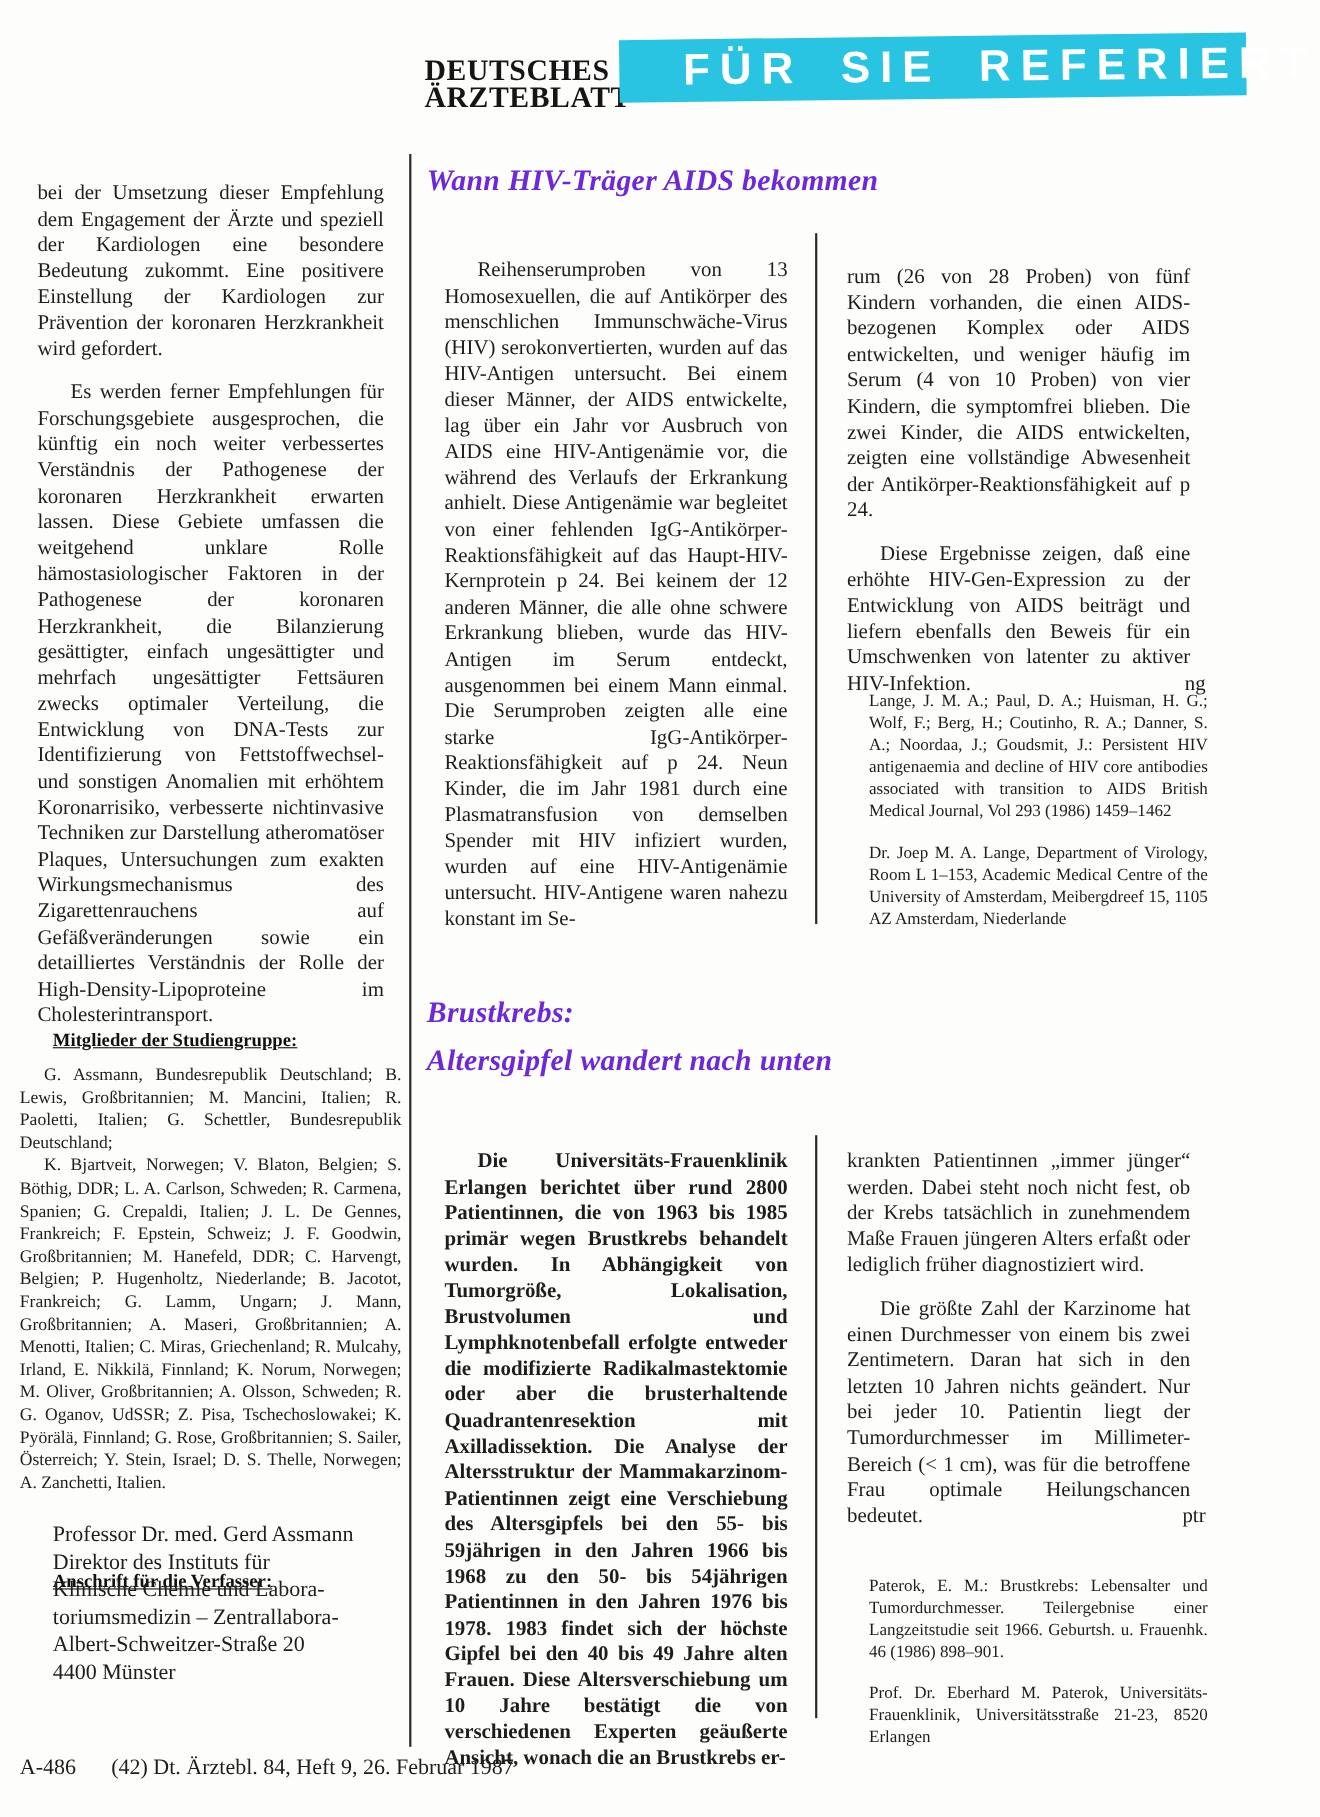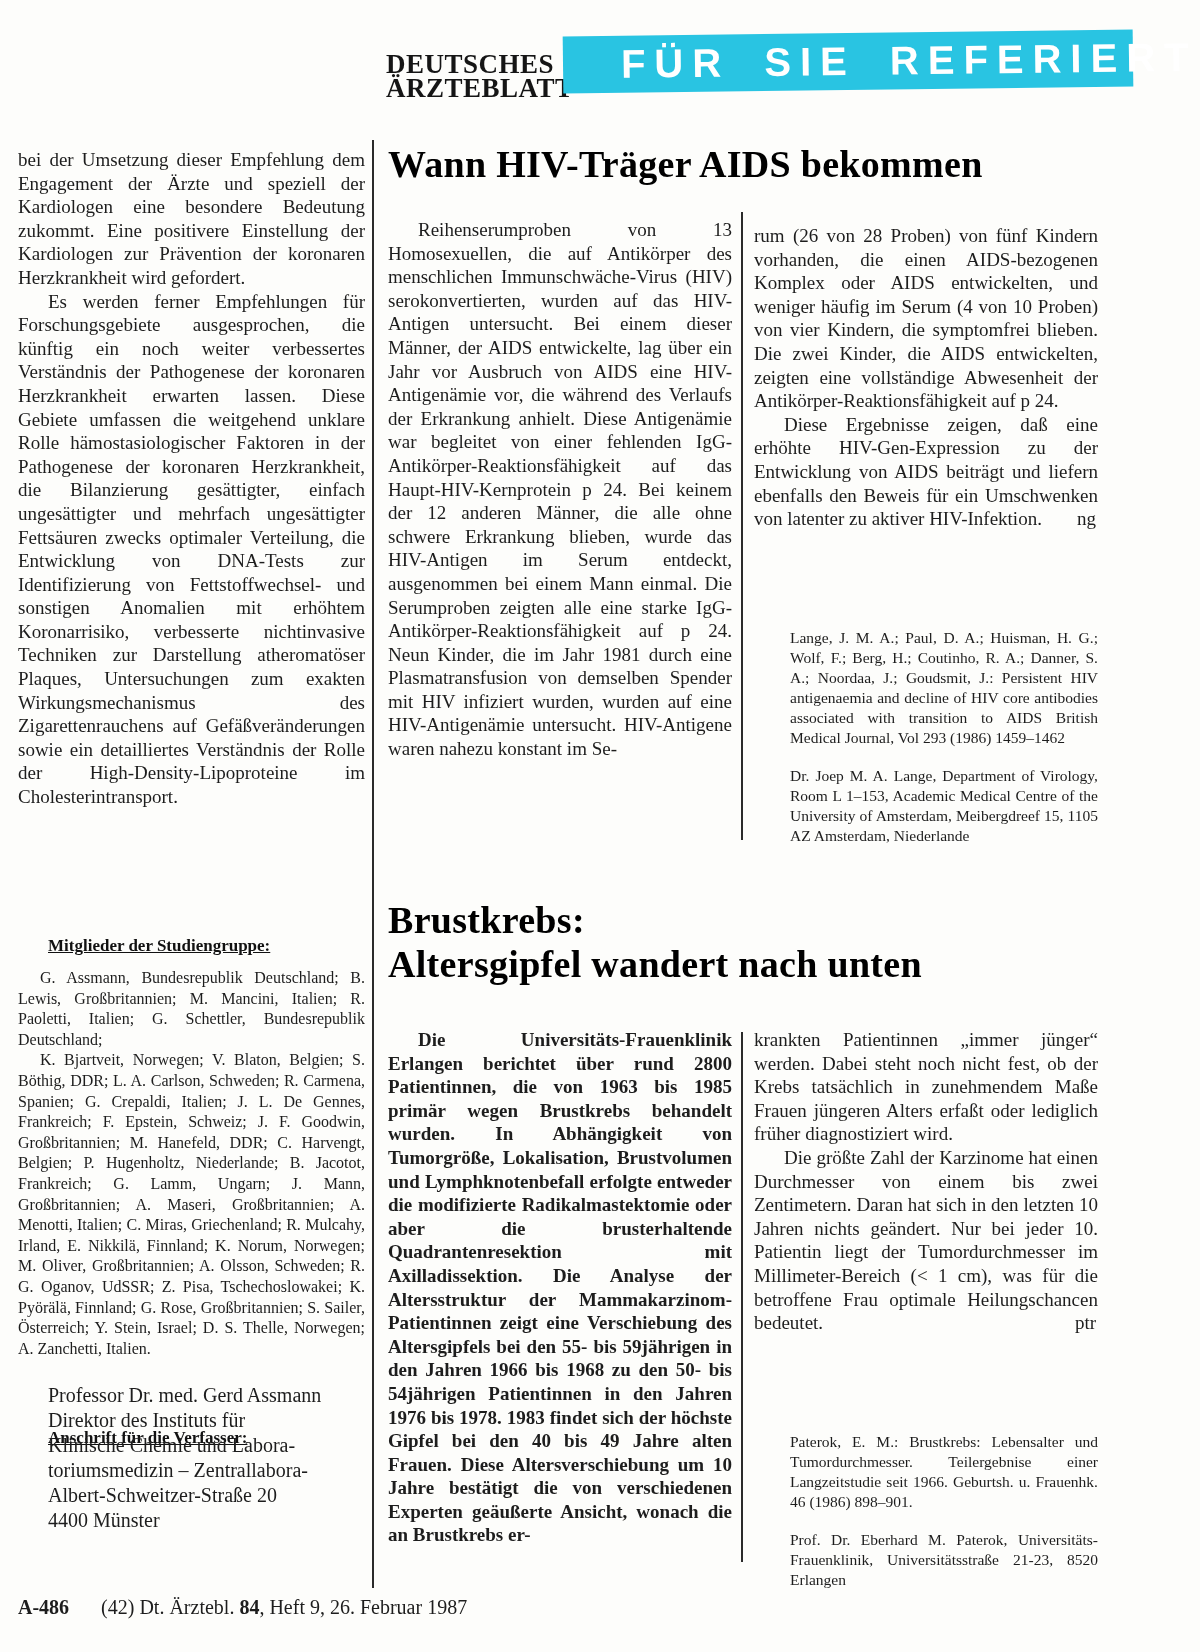--- a/index.html
+++ b/index.html
@@ -5,54 +5,54 @@
   html,body{margin:0;padding:0;}
   body{
     width:1200px;height:1652px;position:relative;
     background:#fdfdfb;color:#1d1d1d;
     font-family:"Liberation Serif", serif;
     overflow:hidden;
   }
   .abs{position:absolute;}
   .just{text-align:justify;text-justify:inter-word;}
   .body-text{font-size:19px;line-height:23.6px;}
-  .body-text p{margin:0;}
+  .body-text p{margin:16px;}
   .body-text p.ind{text-indent:30px;}
   .small-text{font-size:16px;line-height:20.6px;}
   .small-text p{margin:0;}
   .small-text p.ind{text-indent:22px;}
   .ref-text{font-size:15.5px;line-height:20px;}
   .ref-text p{margin:0 0 18px 0;}
   .masthead{
     font-weight:bold;font-size:27px;line-height:24px;letter-spacing:0.5px;
     color:#151515;
   }
   .banner{
     background:#29c4e2;color:#ffffff;
     font-family:"Liberation Sans", sans-serif;font-weight:bold;
     font-size:40px;letter-spacing:9px;word-spacing:14px;
     display:flex;align-items:center;padding-left:58px;
     transform:rotate(-0.7deg);
     white-space:nowrap;
   }
   .article-title{
-    font-weight:bold;font-size:38px;line-height:44px;color:#000000;
-    font-family:"Liberation Serif", serif;letter-spacing:0.3px;
+    font-weight:bold;font-size:27px;line-height:44px;color:#6d28d9;
+    font-family:"Liberation Serif", serif;letter-spacing:0.3px;font-style:italic;
   }
   .subhead{
     font-weight:bold;font-size:17px;text-decoration:underline;color:#111;
   }
   .vrule{background:#2a2a2a;width:2px;}
   .sig-wrap{position:relative;}
   .sig{
     position:absolute;right:2px;bottom:0;font-size:19px;
   }
   .address-text{font-size:20px;line-height:25px;}
   .footer{font-size:20px;}
-  .fw-b{font-weight:bold;}
+  .fw-b{font-weight:normal;}
 </style>
 </head>
 <body>
 
 <div class="abs masthead" style="left:386px;top:52px;width:180px;">
   <div>DEUTSCHES</div>
   <div>ÄRZTEBLATT</div>
 </div>
 
 <div class="abs banner" style="left:563px;top:33px;width:512px;height:57px;">

